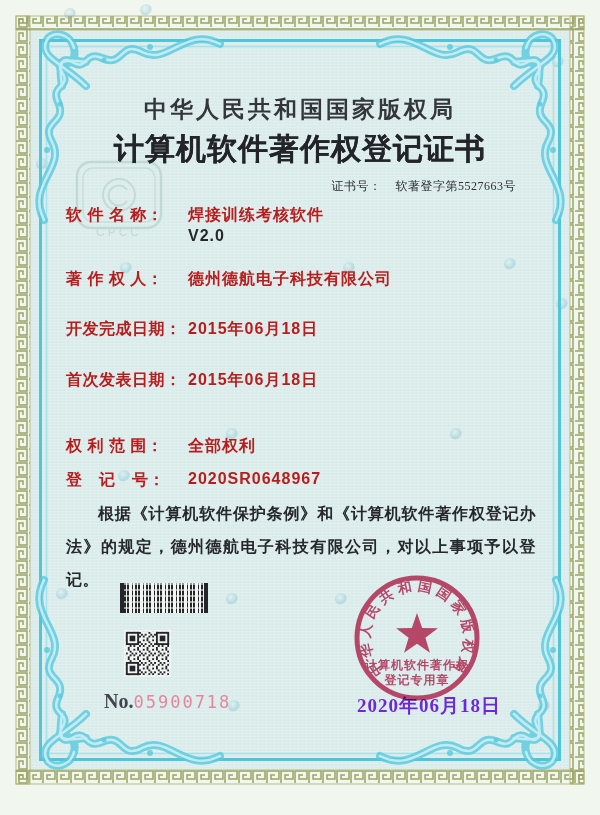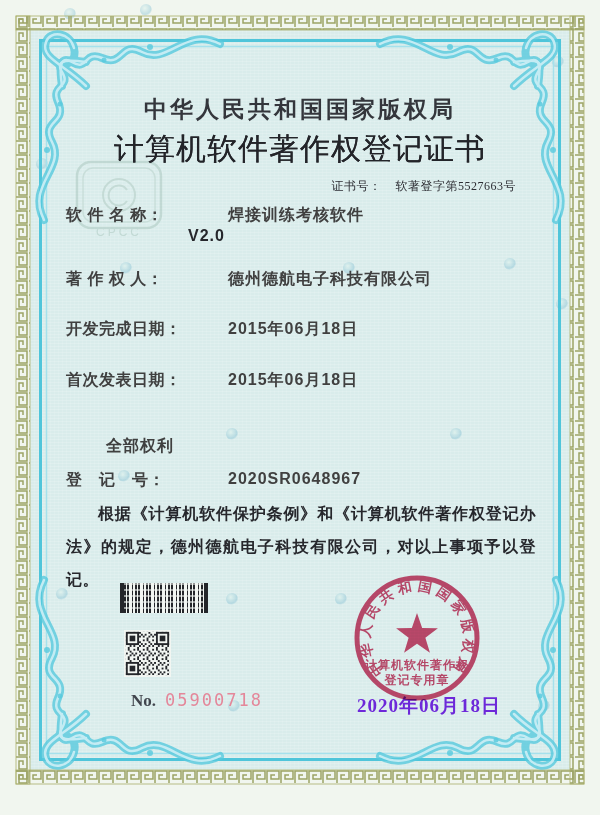--- a/index.html
+++ b/index.html
@@ -25,36 +25,36 @@
   }
   .cpcc { position:absolute; left:74px; top:160px; z-index:1; opacity:.5; }
   .cpcc text { font-family:"Liberation Sans",sans-serif; }
 
   .authority {
     position:absolute; top:94px; left:0; right:0; z-index:5;
     text-align:center; font-size:23px; font-weight:700; letter-spacing:3px; color:#34363c;
   }
   .title {
     position:absolute; top:129px; left:0; right:0; z-index:5;
-    text-align:center; font-size:30px; font-weight:400; letter-spacing:1px; color:#232429;
+    text-align:center; font-size:30px; font-weight:700; letter-spacing:1px; color:#232429;
     text-shadow:0 0 .5px #232429;
   }
   .certno {
     position:absolute; top:178px; right:84px; z-index:5;
     font-size:12px; font-weight:400; color:#2c2d33; letter-spacing:.5px;
   }
   .certno .gap { display:inline-block; width:14px; }
 
   .row {
     position:absolute; left:66px; z-index:5; display:flex;
     font-family:"Liberation Sans",sans-serif; font-weight:700;
-    font-size:16px; color:#404040;
+    font-size:16px; color:#b91c1c;
   }
   .row .lbl { width:122px; flex:none; letter-spacing:.5px; }
-  .row .val { letter-spacing:1px;margin-left:40px; }
+  .row .val { letter-spacing:1px; }
   .val2 {
     position:absolute; left:188px; top:227px; z-index:5;
     font-family:"Liberation Sans",sans-serif; font-weight:700; font-size:16px; color:#26272c; letter-spacing:1px;
   }
   .r0{top:205px}.r1{top:269px}.r2{top:319px}.r3{top:370px}.r4{top:403px}.r5{top:436px}.r6{top:470px}
 
   .statement {
     position:absolute; left:66px; top:497px; width:470px; z-index:5;
     font-size:16px; line-height:33px; text-align:justify; text-indent:2em;
     font-weight:600; color:#26272c; letter-spacing:.5px;
@@ -63,22 +63,22 @@
   .barcode {
     position:absolute; left:120px; top:583px; width:80px; height:30px; z-index:5;
     border-left:4px solid #24262a; border-right:4px solid #24262a;
     background-image:
       repeating-linear-gradient(0deg, rgba(242,246,242,0) 0 4px, rgba(242,246,242,.55) 4px 6px),
       repeating-linear-gradient(90deg, #24262a 0 2px, #f2f6f2 2px 3px, #24262a 3px 5px, #f2f6f2 5px 8px, #24262a 8px 9px, #f2f6f2 9px 11px);
   }
   .qr { position:absolute; left:124px; top:630px; z-index:5; }
 
   .serial { position:absolute; left:104px; top:690px; z-index:5; display:flex; align-items:baseline; }
-  .serial .pfx { font-size:17px; font-weight:600; color:#41454d;margin-left:27px; }
-  .serial .num { margin-left:9px; font-family:"DejaVu Sans Mono",monospace; font-size:17px; color:#e4879a; letter-spacing:2px; }
+  .serial .pfx { font-size:20px; font-weight:600; color:#41454d; }
+  .serial .num { font-family:"DejaVu Sans Mono",monospace; font-size:17px; color:#e4879a; letter-spacing:2px; }
 
   .seal { position:absolute; left:337px; top:558px; z-index:6; mix-blend-mode:multiply; opacity:.92; }
   .seal text { font-weight:700; }
 
   .issue-date {
     position:absolute; left:357px; top:693px; z-index:5;
     font-size:19px; font-weight:700; letter-spacing:1px; color:#6d28d9;
   }
 </style>
 </head>
@@ -173,20 +173,21 @@
   </div>
   <div class="row r2">
     <span class="lbl">开发完成日期：</span>
     <span class="val">2015年06月18日</span>
   </div>
   <div class="row r3">
     <span class="lbl">首次发表日期：</span>
     <span class="val">2015年06月18日</span>
   </div>
   <div class="row r5">
+    <span class="lbl">权 利 范 围：</span>
     <span class="val">全部权利</span>
   </div>
   <div class="row r6">
     <span class="lbl">登　记　号：</span>
     <span class="val">2020SR0648967</span>
   </div>
 
   <div class="statement">根据《计算机软件保护条例》和《计算机软件著作权登记办法》的规定，德州德航电子科技有限公司，对以上事项予以登记。</div>
 
   <div class="barcode"></div>

